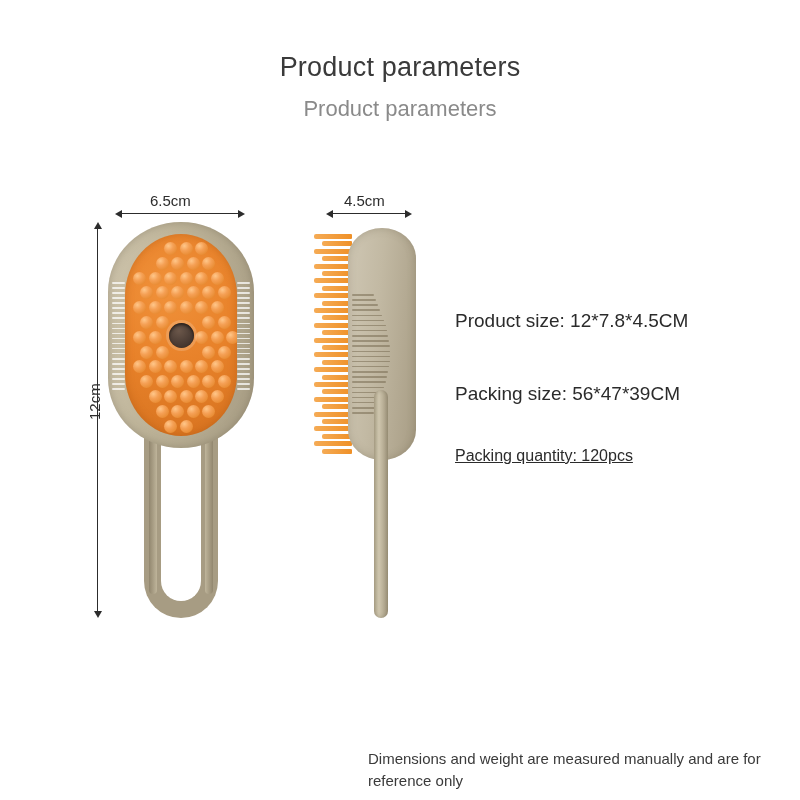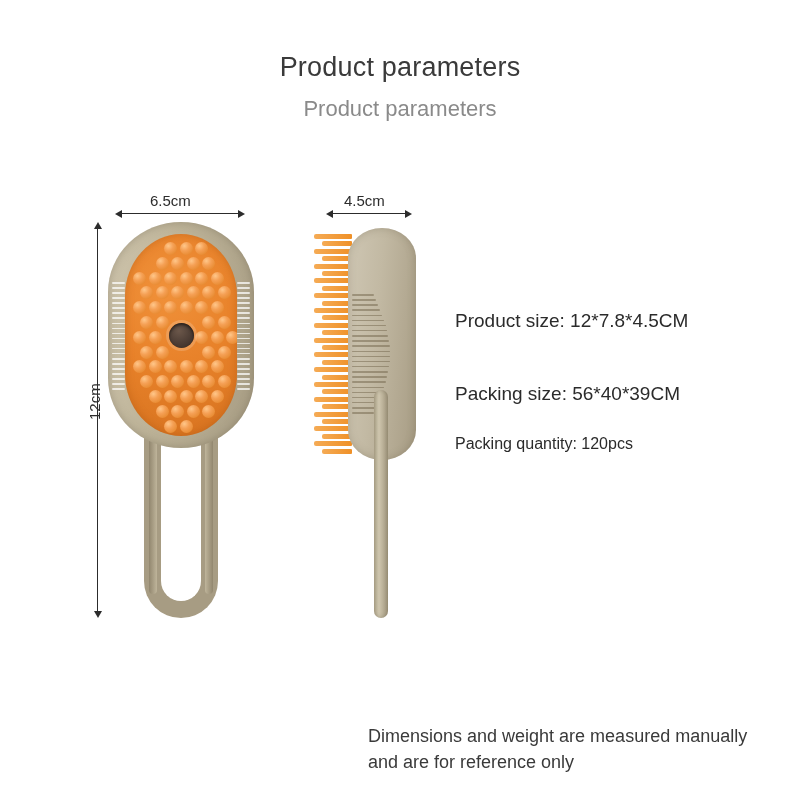--- a/index.html
+++ b/index.html
@@ -103,23 +103,23 @@
     font-size: 19px;
     color: #2b2b2b;
     white-space: nowrap;
   }
   .spec-line.small { font-size: 16px; }
 
   
   .footnote {
     position: absolute;
     left: 368px;
-    top: 723px;
+    top: 748px;
     width: 405px;
-    font-size: 18px;
+    font-size: 15px;
     line-height: 1.45;
     color: #3a3a3a;
   }
 
   
   .front-view {
     position: absolute;
     left: 108px;
     top: 222px;
     width: 146px;
@@ -490,16 +490,16 @@
         <i style="width: 74.7328%;"></i>
         <i style="width: 69.3315%;"></i>
         <i style="width: 63.719%;"></i>
         <i style="width: 58%;"></i>
       </div>
   </div>
   <div class="sv-handle"></div>
 </div>
 
 <div class="spec-line" style="left:455px; top:310px;">Product size: 12*7.8*4.5CM</div>
-<div class="spec-line" style="left:455px; top:383px;">Packing size: 56*40*39CM</div>
-<div class="spec-line small" style="left:455px; top:435px;">Packing quantity: 120pcs</div>
+<div class="spec-line" style="left:455px; top:383px;">Packing size: 56*47*39CM</div>
+<div class="spec-line small" style="left:455px; top:447px;text-decoration:underline;">Packing quantity: 120pcs</div>
 
 <div class="footnote">Dimensions and weight are measured manually and are for reference only</div>
 
 </body></html>

